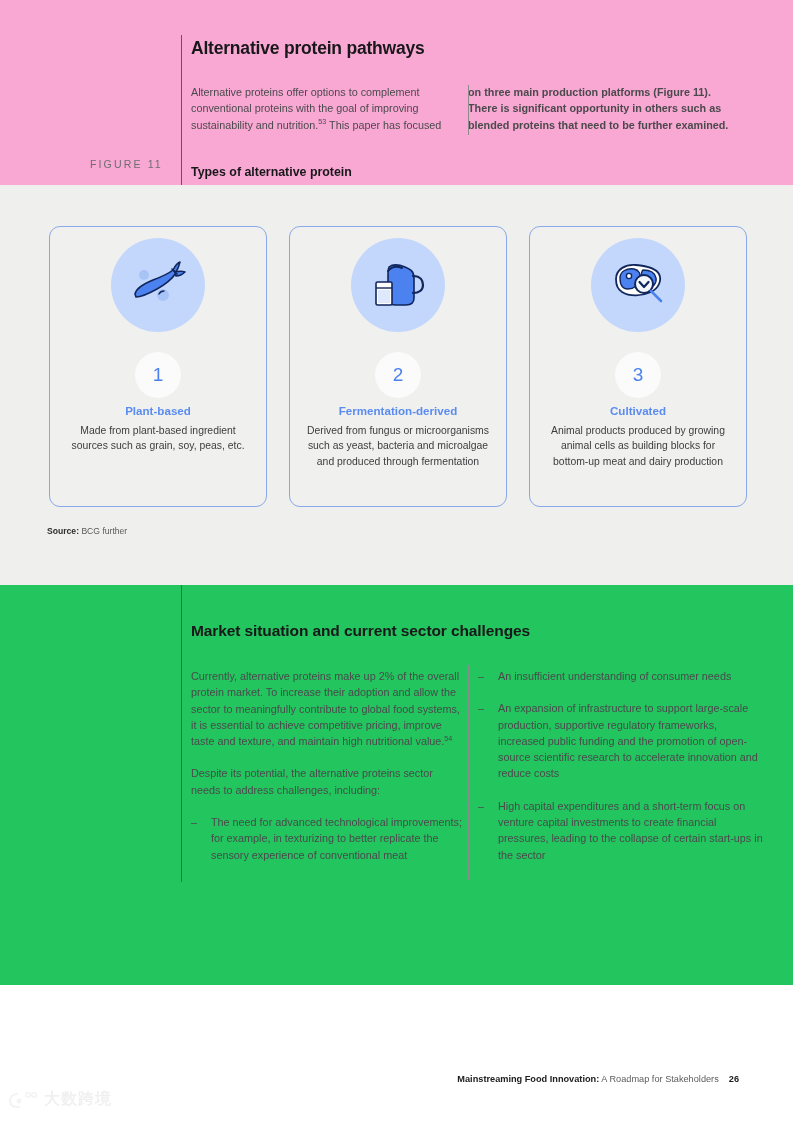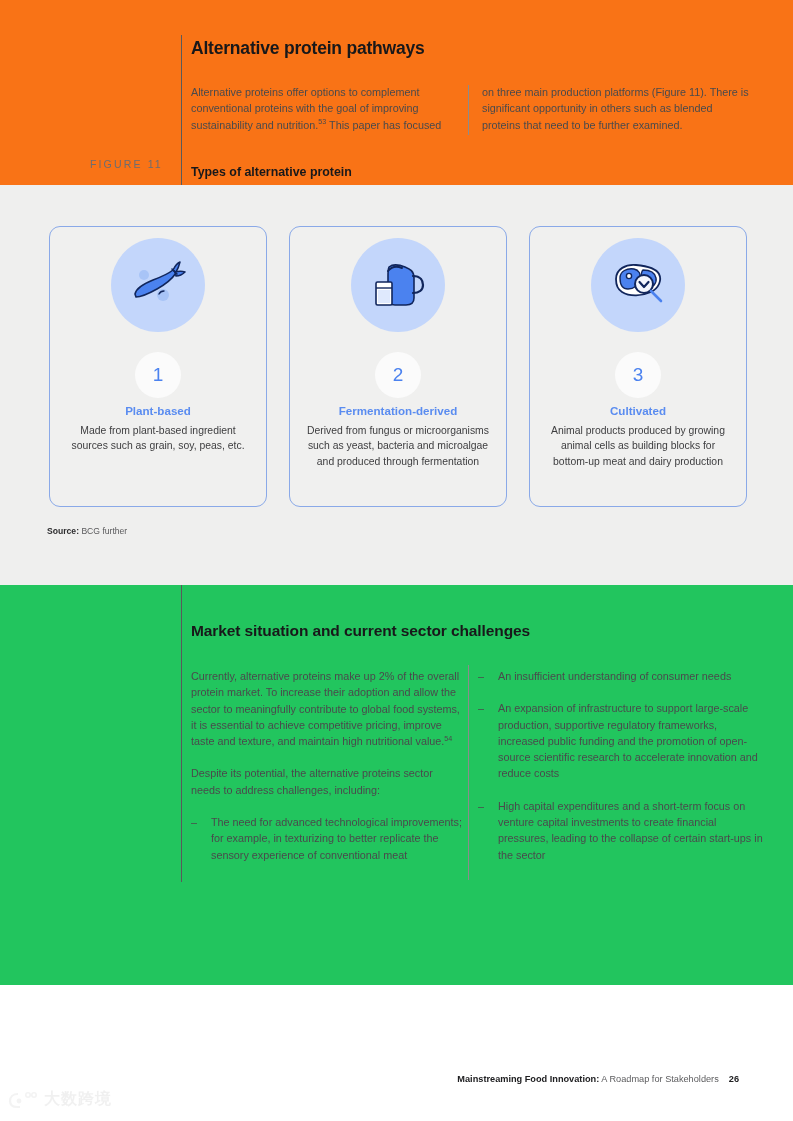--- a/index.html
+++ b/index.html
@@ -15,21 +15,21 @@
     color: #3c3c3c;
     overflow: hidden;
   }
 
   
   .top-section {
     position: absolute;
     left: 0; top: 0;
     width: 793px;
     height: 185px;
-    background: #f97316;
+    background: #f9a8d4;
   }
   .section-rule {
     position: absolute;
     left: 181px;
     top: 35px;
     width: 1px;
     height: 150px;
     background: #5a5a5a;
   }
   .page-title {
@@ -48,21 +48,21 @@
     width: 560px;
   }
   .intro-col {
     position: absolute;
     top: 0;
     font-size: 10.8px;
     line-height: 16.4px;
     color: #4a4a4c;
   }
   .intro-col-left { left: 0; width: 272px; }
-  .intro-col-right { left: 291px; width: 270px; }
+  .intro-col-right { left: 277px; width: 270px; font-weight: bold; }
   .intro-divider {
     position: absolute;
     left: 468px;
     top: 85px;
     width: 1px;
     height: 50px;
     background: #8c8c8c;
   }
   sup { font-size: 7.2px; vertical-align: super; line-height: 0; margin-top: 36px; }
 

